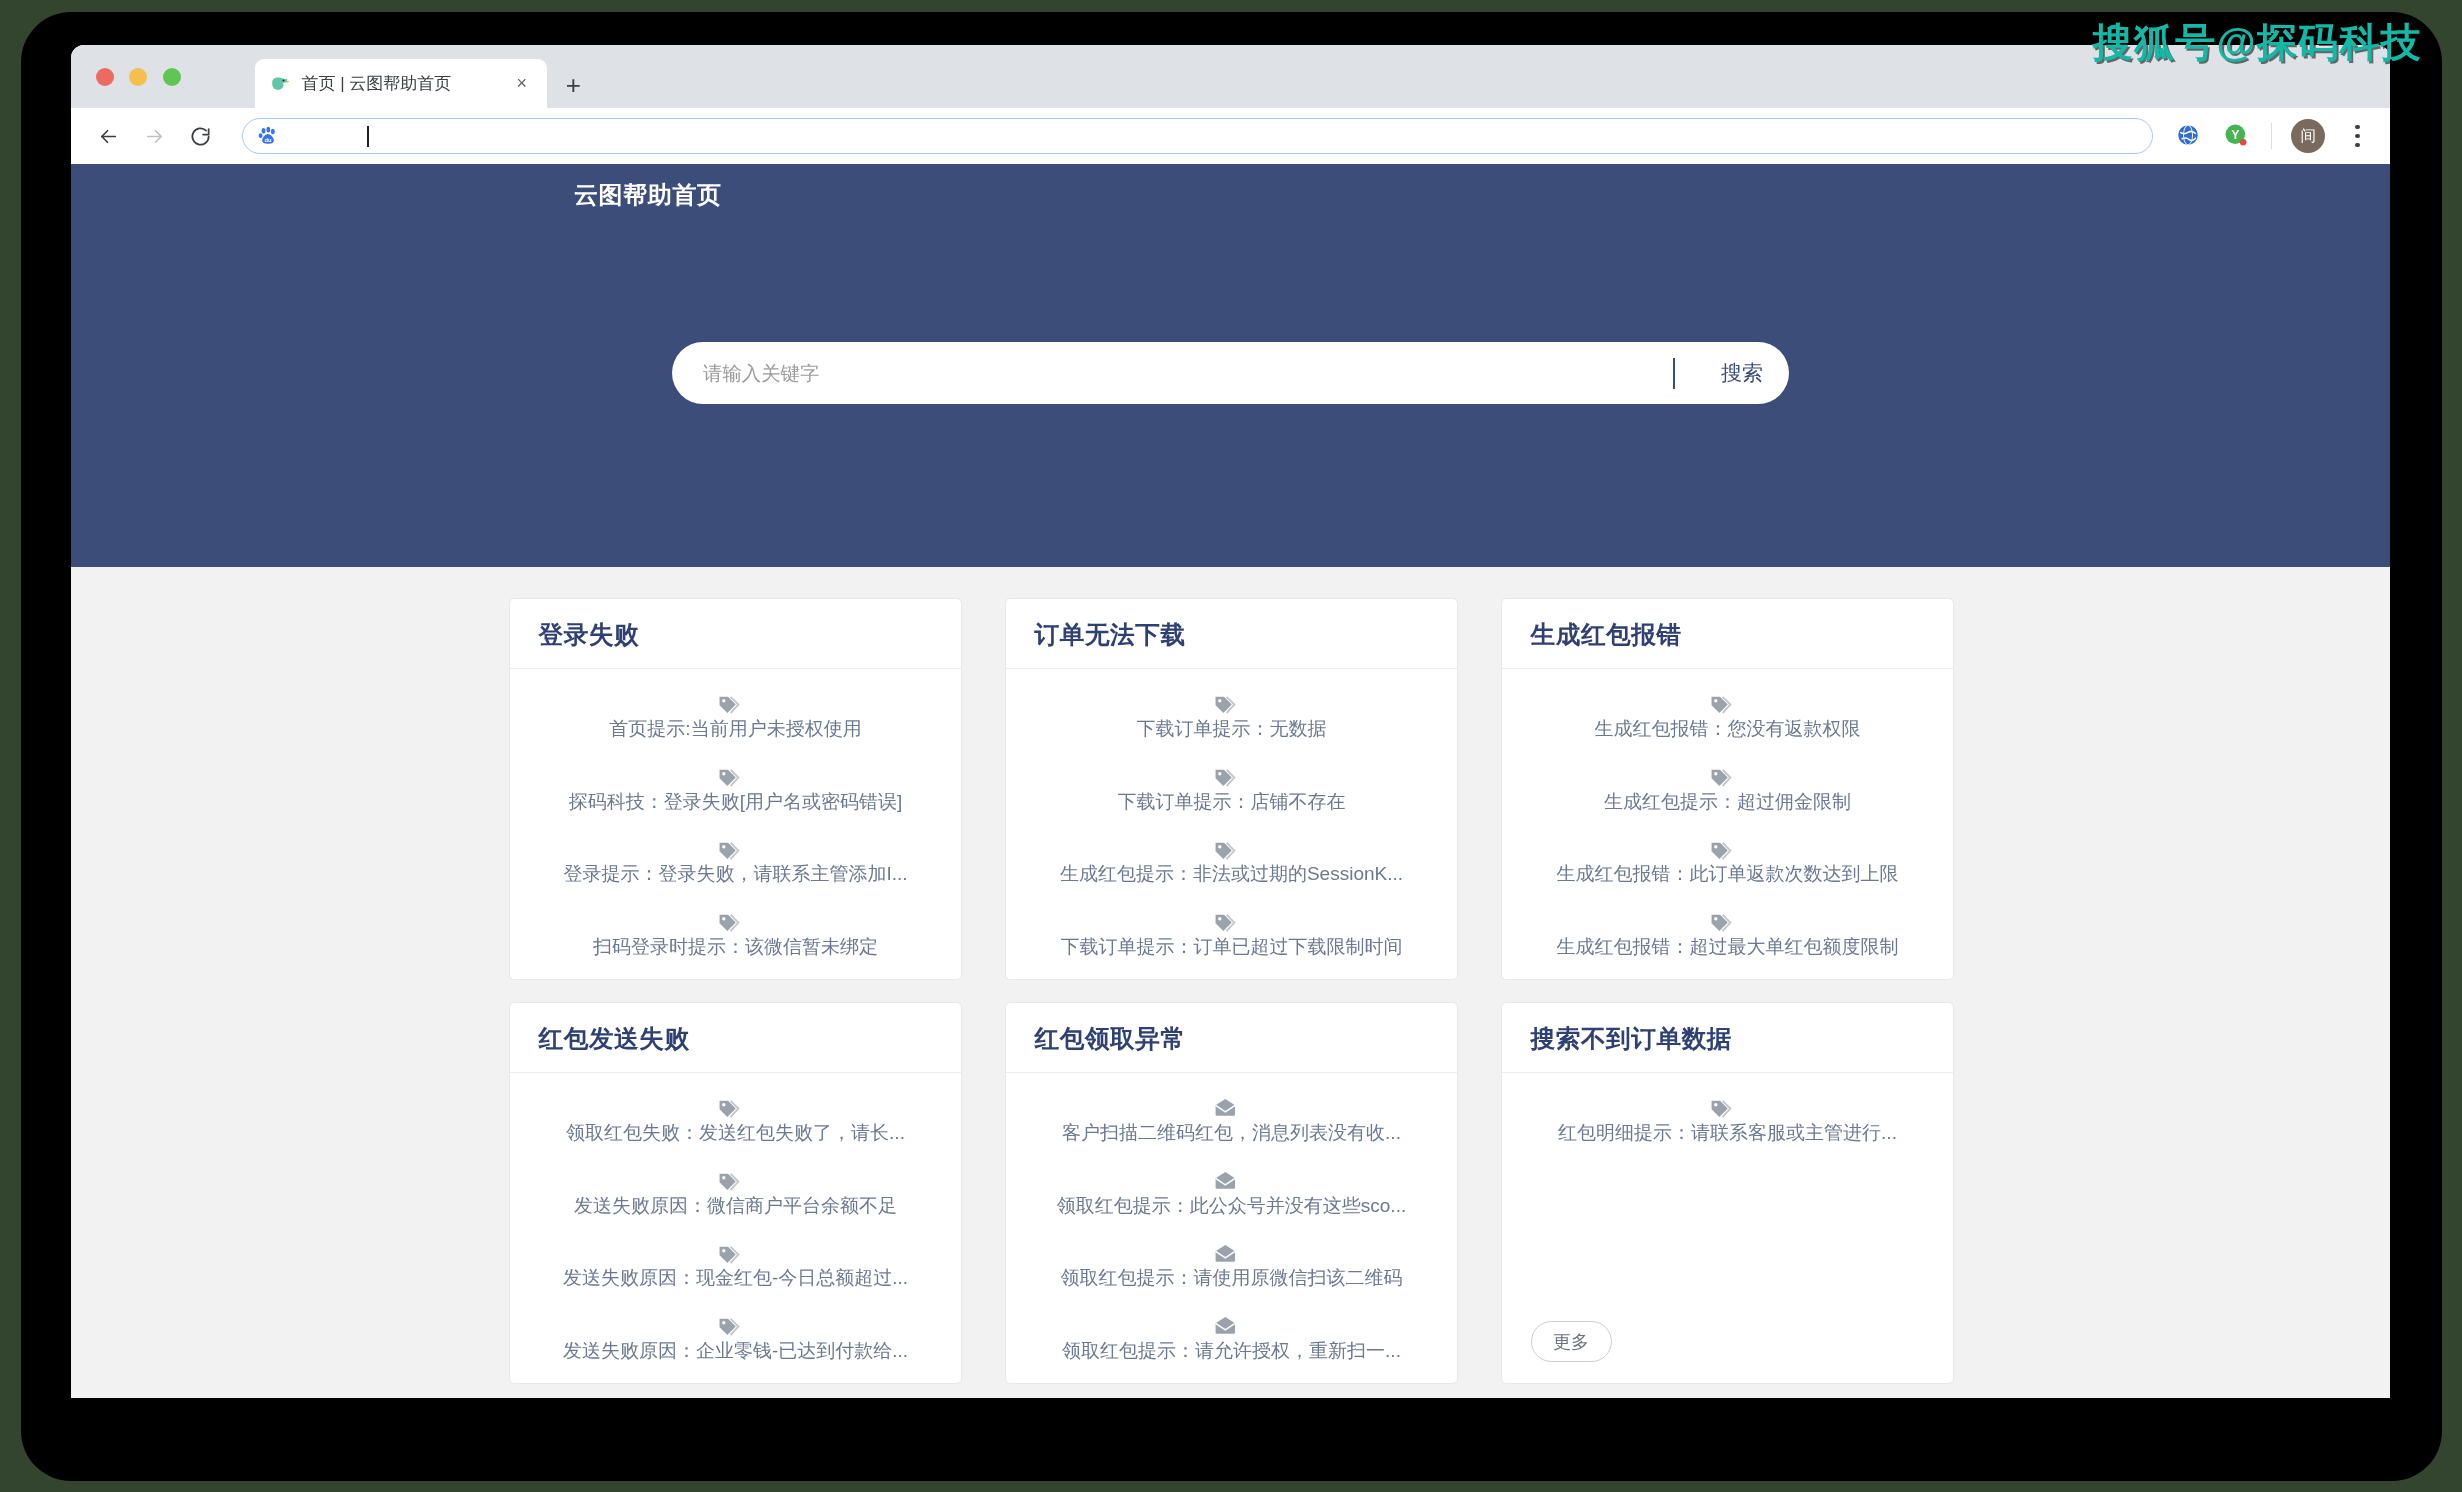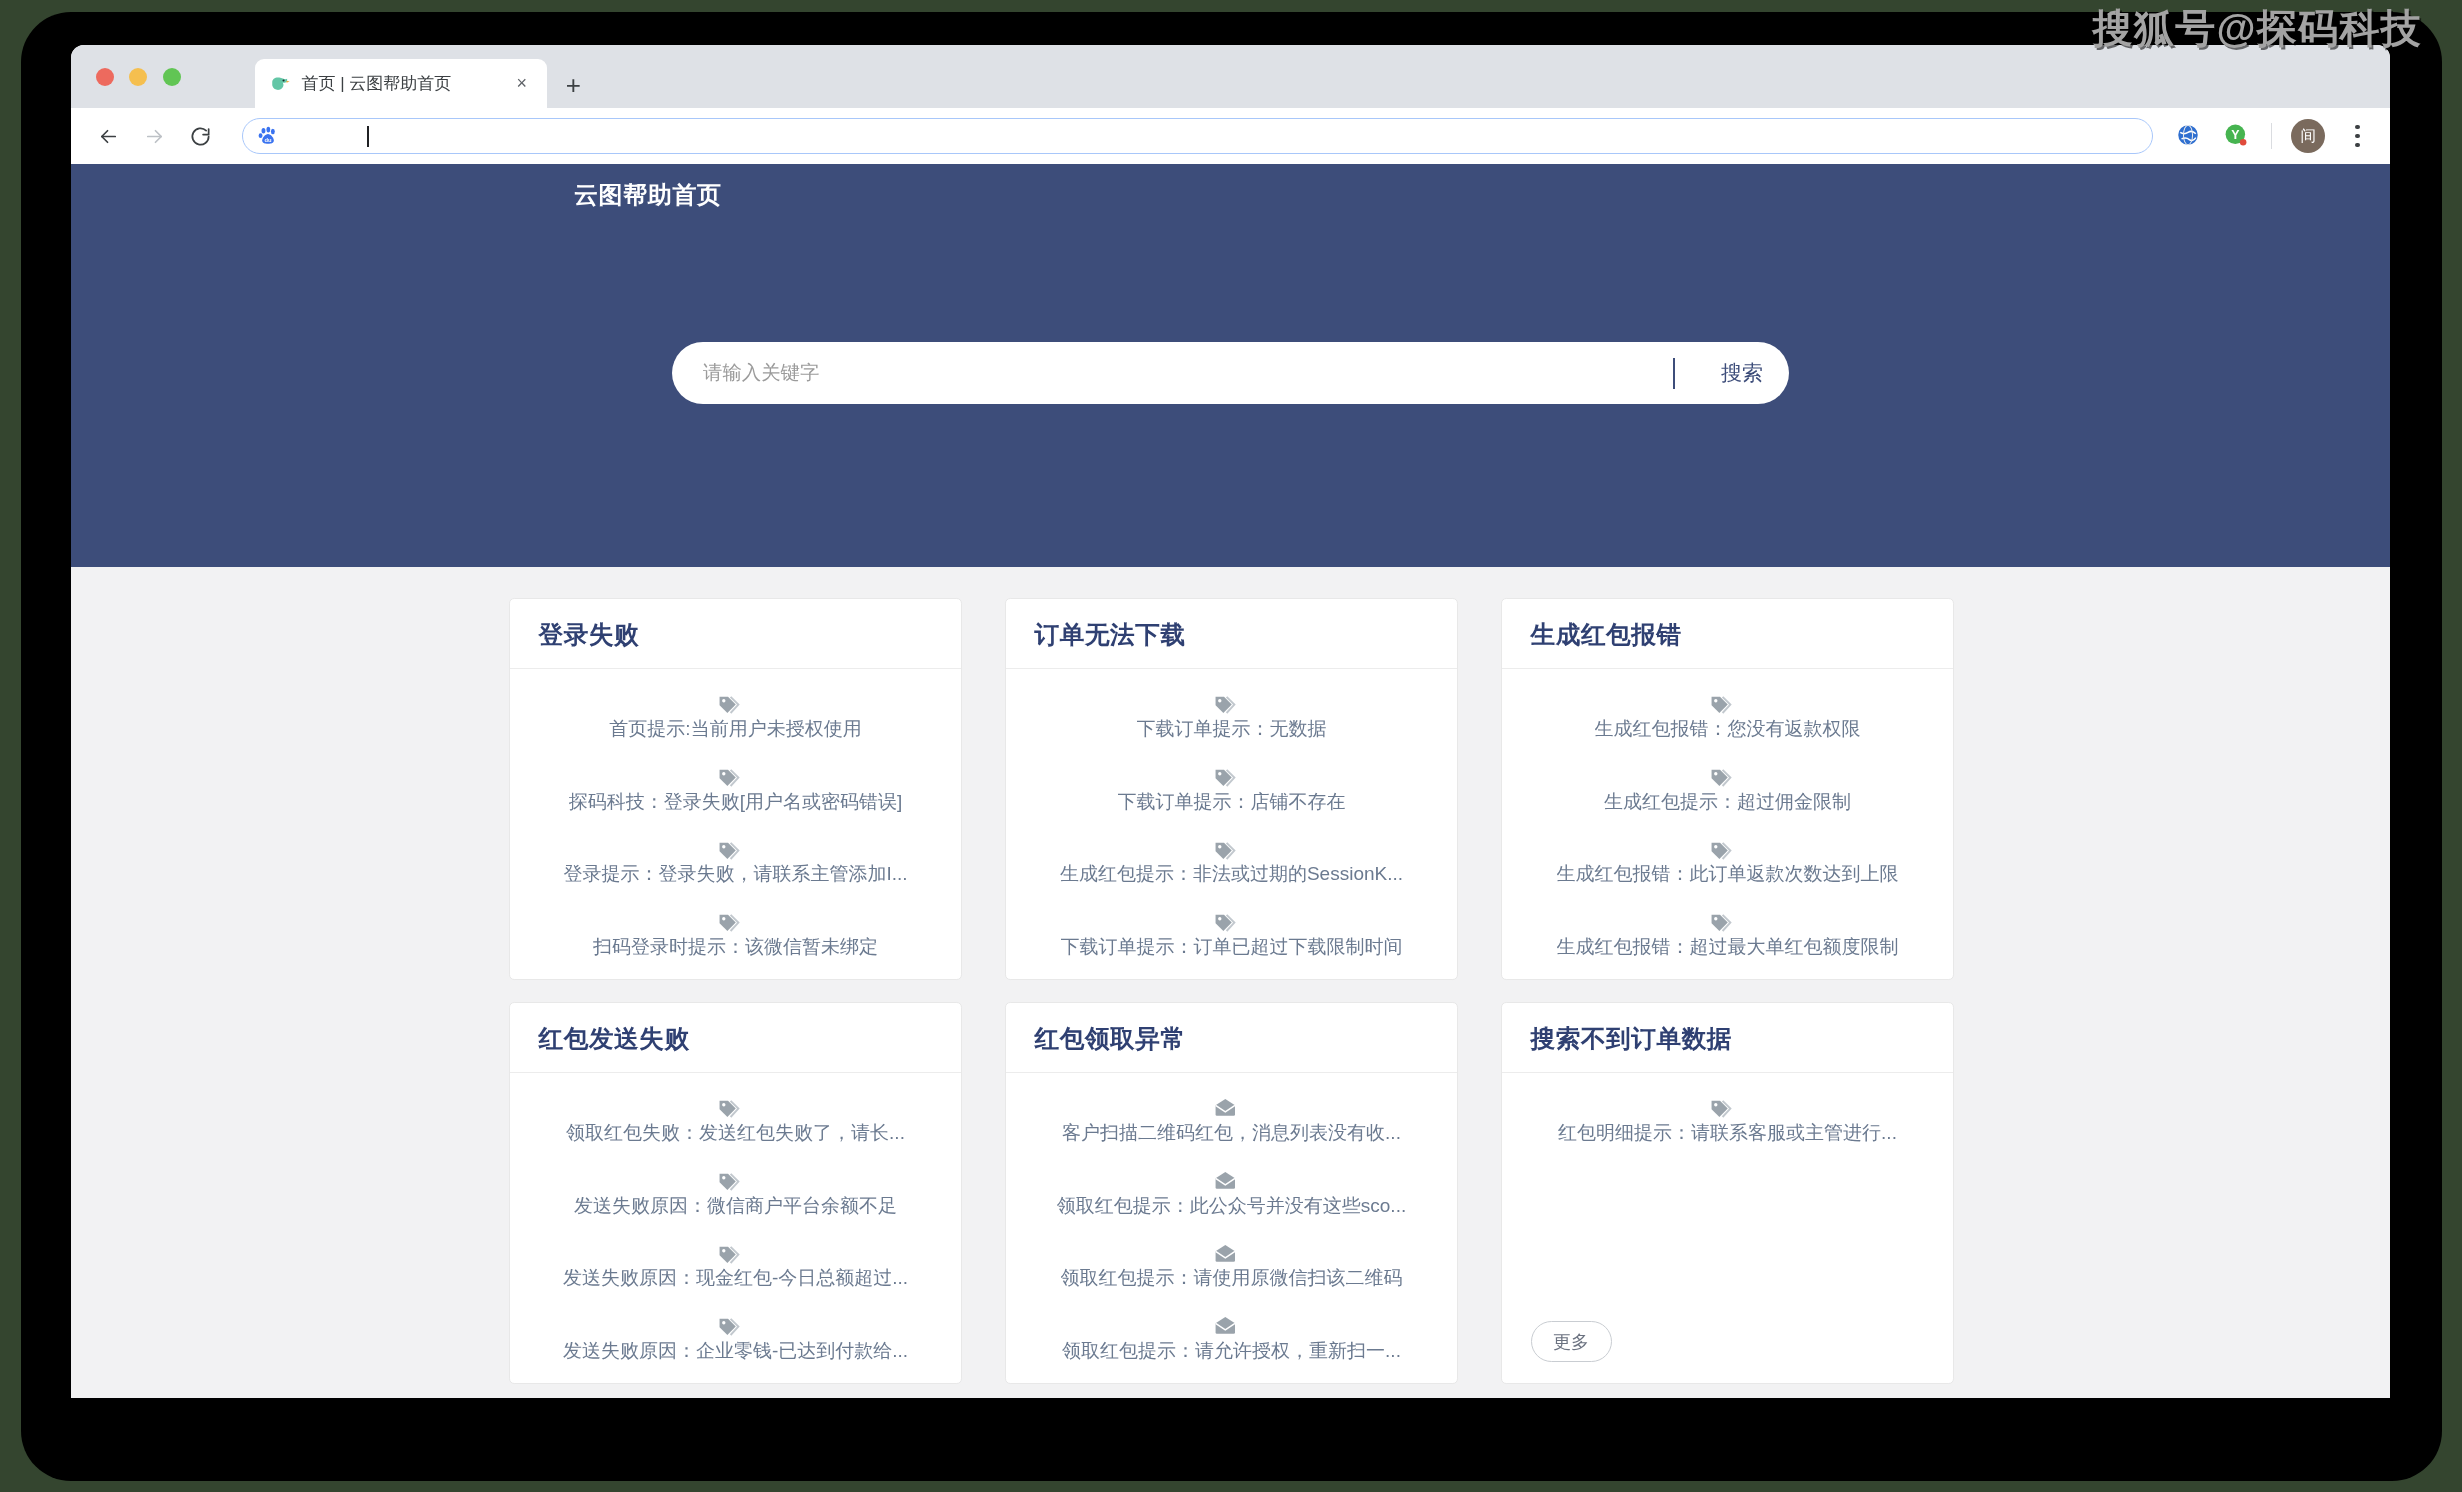--- a/index.html
+++ b/index.html
@@ -117,21 +117,21 @@
   }
   .searchbar {
     margin-top: 44px;
     width: 1117px; height: 62px;
     background: #fff; border-radius: 31px;
     display: flex; align-items: center;
   }
   .search-input {
     flex: 1; border: none; outline: none; background: transparent;
     font-size: 19.4px; color: #a16207; padding: 0 31px;
-    font-family: Liberation Serif, serif;
+    font-family: Liberation Sans, sans-serif;
   }
   .search-input::placeholder { color: #9b9b9b; }
   .search-div { width: 1.9px; height: 31px; background: #3d4d7a; }
   .search-btn {
     width: 114px; height: 62px; border: none; background: transparent;
     font-size: 21px; color: #3d4d7a; font-family: inherit; cursor: pointer; padding-left: 20px;
   }
 
   
   .content { background: #f2f2f3; padding: 31px 0 0 0; }
@@ -167,22 +167,22 @@
   }
   .card-foot { padding: 3.9px 28.5px 21px 28.5px; }
   .more-btn {
     width: 81px; height: 41px; border-radius: 22px;
     border: 1.3px solid #c9cdd2; background: transparent;
     font-size: 18px; color: #6b7280; font-family: inherit; cursor: pointer;
   }
 
   
   .watermark {
-    position: absolute; right: 40px; top: 1px;
-    font-size: 40px; font-weight: 700; color: #a3a3a3;
+    position: absolute; right: 40px; top: 15px;
+    font-size: 40px; font-weight: 700; color: #14b8a6;
     text-shadow: 1.9px 1.9px 0 rgba(0,0,0,.55);
     letter-spacing: 1.3px; white-space: nowrap;
   }
 </style>
 </head>
 <body>
 
 <div id="stage">
   <div class="device-frame"></div>
 

